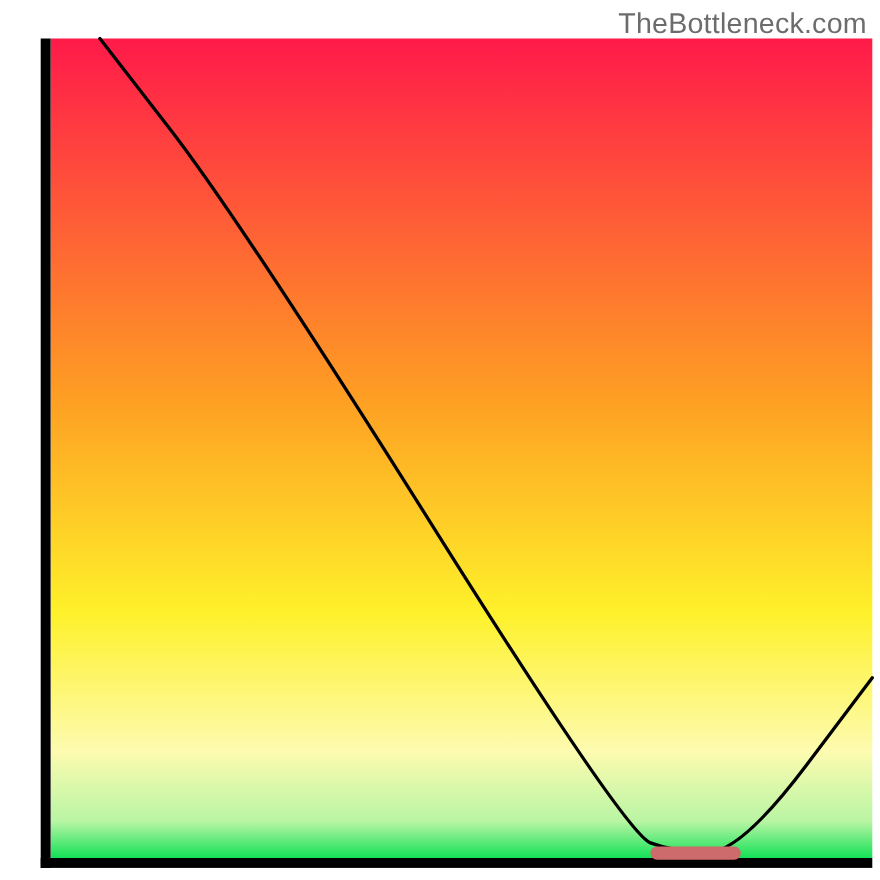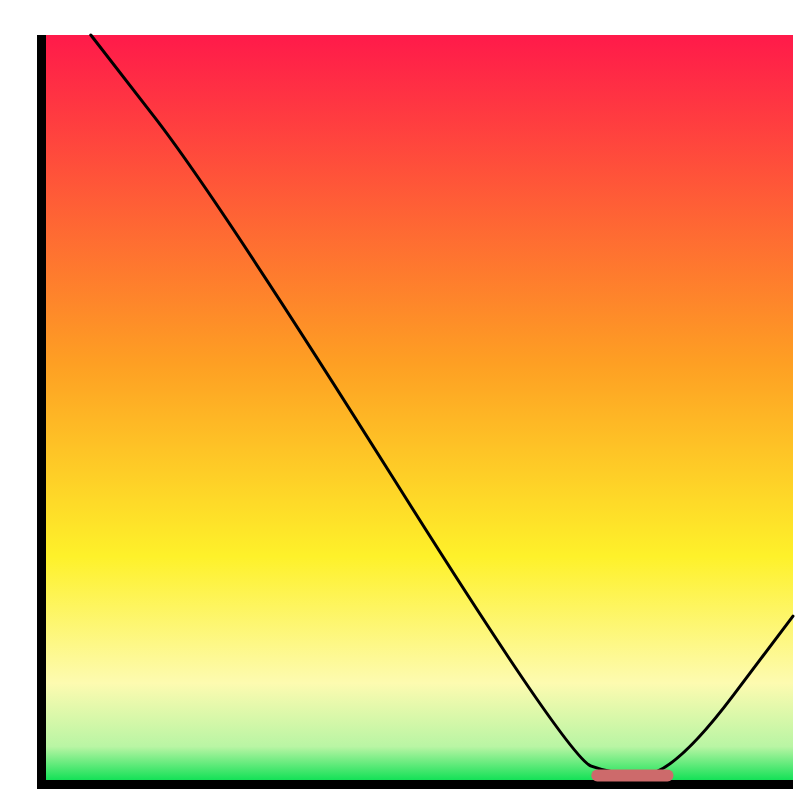--- a/index.html
+++ b/index.html
@@ -28,20 +28,21 @@
   }
   svg {
     display: block;
   }
 </style>
 </head>
 <body>
 
 <div class="stage">
 
+  <div class="watermark">TheBottleneck.com</div>
 
   <svg width="800" height="800" viewBox="0 0 800 800">
     <defs>
       <linearGradient id="bg-grad" x1="0" y1="0" x2="0" y2="1">
 
       <stop offset="0%" stop-color="#ff1a4a"></stop>
           <stop offset="44%" stop-color="#fe9f23"></stop>
           <stop offset="70%" stop-color="#fef12a"></stop>
           <stop offset="87%" stop-color="#fdfbb0"></stop>
           <stop offset="95.5%" stop-color="#b9f5a4"></stop>

